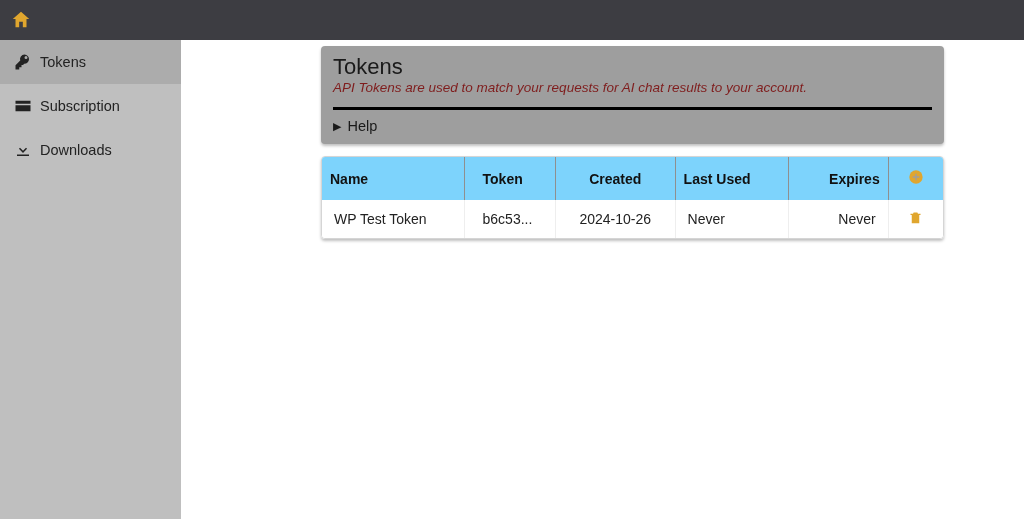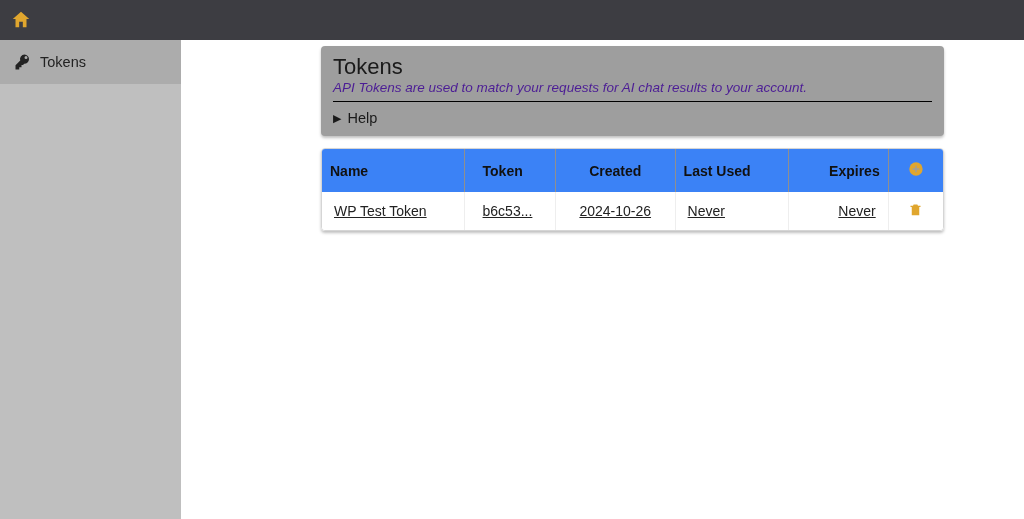--- a/index.html
+++ b/index.html
@@ -51,57 +51,56 @@
     margin-bottom: 12px;
   }
   .card h1 {
     font-size: 22px;
     font-weight: 400;
     color: #1a1a1a;
   }
   .card .sub {
     font-style: italic;
     font-size: 13.5px;
-    color: #4c1d95;
-    padding-bottom: 6px;
-    border-bottom: 1px solid #000000;
+    color: #7f1d1d;
+    padding-bottom: 12px;
+    border-bottom: 3px solid #000000;
   }
   .help-row {
     display: flex;
     align-items: center;
     padding-top: 8px;
     font-size: 14.5px;
     cursor: pointer;
     color: #1a1a1a;
   }
   .help-row .tri { margin-right: 6px; font-size: 11px;}
   .table-wrap {
     border-radius: 4px;
     box-shadow: 0 2px 3px rgba(0,0,0,0.25);
     overflow: hidden;
     border: 1px solid #d5d5d5;
   }
   table { width: 100%; border-collapse: collapse; }
   thead th {
-    background: #3b82f6;
+    background: #7dd3fc;
     font-size: 14px;
     font-weight: 700;
     color: #111;
     padding: 12px 8px;
     border-right: 1px solid #8f8f8f;
     text-align: center;
   }
   thead th:last-child { border-right: none; }
   tbody td {
     font-size: 14px;
     padding: 10px 12px;
     color: #222;
     border-right: 1px solid #eee;
     background: #fff;
-    text-decoration: underline;
   }
   tbody td:last-child { border-right: none; }
   .col-name { width: 140px; text-align:left; }
   .col-token { width: 90px; text-align:left;padding-left:18px;}
   .col-created { width: 118px; text-align:center;}
   .col-last { width: 112px; text-align:left;}
   .col-exp { width: 98px; text-align:right;}
   .col-act { width: 54px; text-align:center; }
   .add-btn { color: #e0a62e; font-size: 15px; cursor:pointer; display:inline-flex;}
   .del-btn { color: #e0a62e; font-size: 15px; cursor:pointer; display:inline-flex; justify-content:center; width:100%;}
@@ -120,20 +119,36 @@
 
 <div class="body">
   <div class="sidebar">
     <div class="side-item active">
       <span class="icon">
         <svg width="18" height="18" viewBox="0 0 24 24" fill="currentColor">
             <path d="M14 2a6 6 0 0 0-5.65 8L2 16.35V22h5v-3h3v-3h2l1.65-1.65A6 6 0 1 0 14 2zm2 6a2 2 0 1 1 2-2 2 2 0 0 1-2 2z"></path>
           </svg>
       </span>
       <span>Tokens</span>
+    </div>
+    <div class="side-item">
+      <span class="icon">
+        <svg width="18" height="18" viewBox="0 0 24 24" fill="currentColor">
+            <path d="M2 5h20v4H2zM2 11h20v8H2zm2 3h4v2H4z"></path>
+          </svg>
+      </span>
+      <span>Subscription</span>
+    </div>
+    <div class="side-item">
+      <span class="icon">
+        <svg width="18" height="18" viewBox="0 0 24 24" fill="currentColor">
+            <path d="M12 3v10l4-4 1.4 1.4L12 16 6.6 10.4 8 9l4 4V3zM4 18h16v2H4z"></path>
+          </svg>
+      </span>
+      <span>Downloads</span>
     </div>
   </div>
 
   <div class="main">
     <div class="card">
       <h1>Tokens</h1>
       <div class="sub">API Tokens are used to match your requests for AI chat results to your account.</div>
       <div class="help-row">
         <span class="tri">▶</span>
         <span>Help</span>

